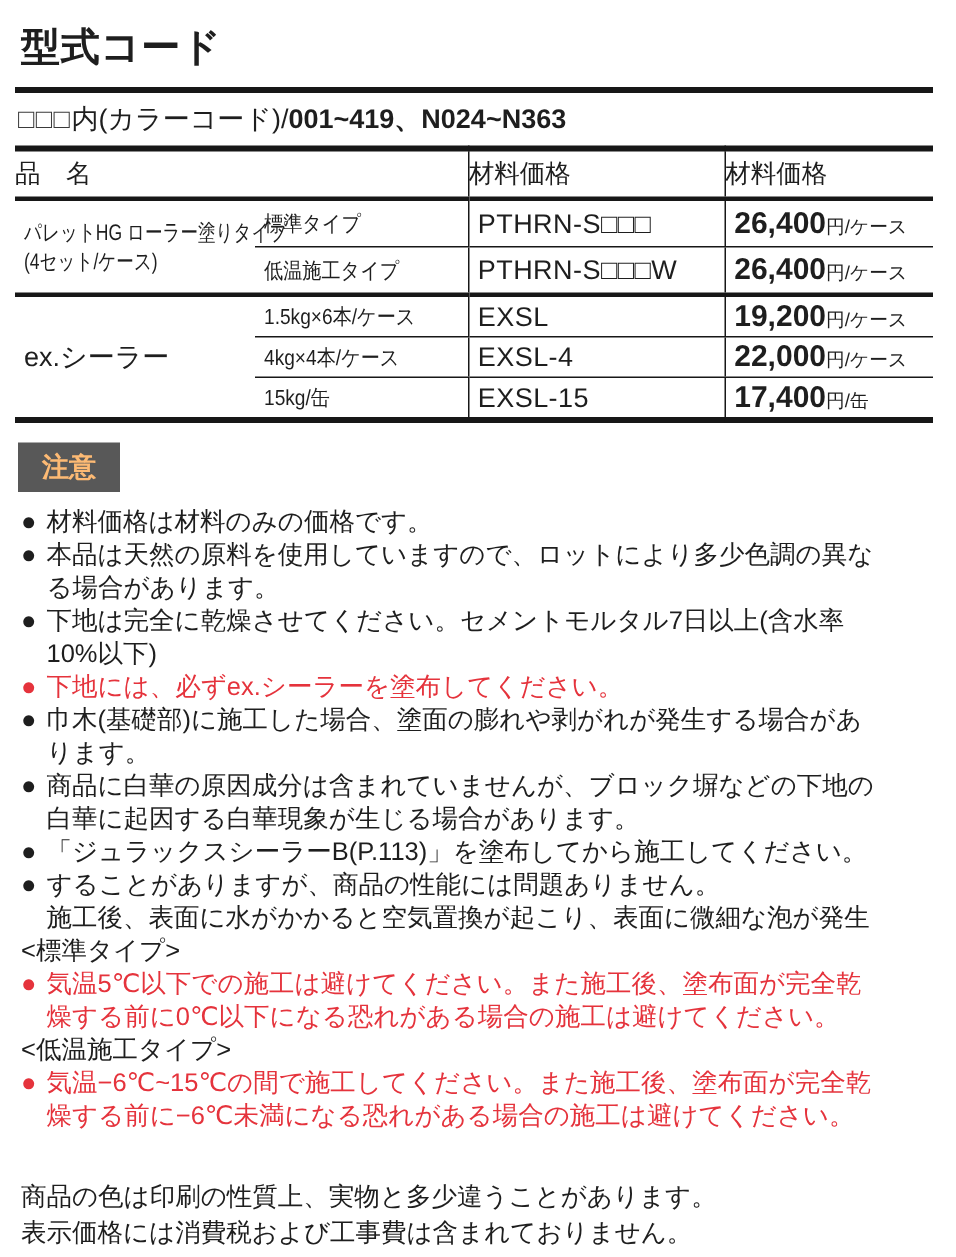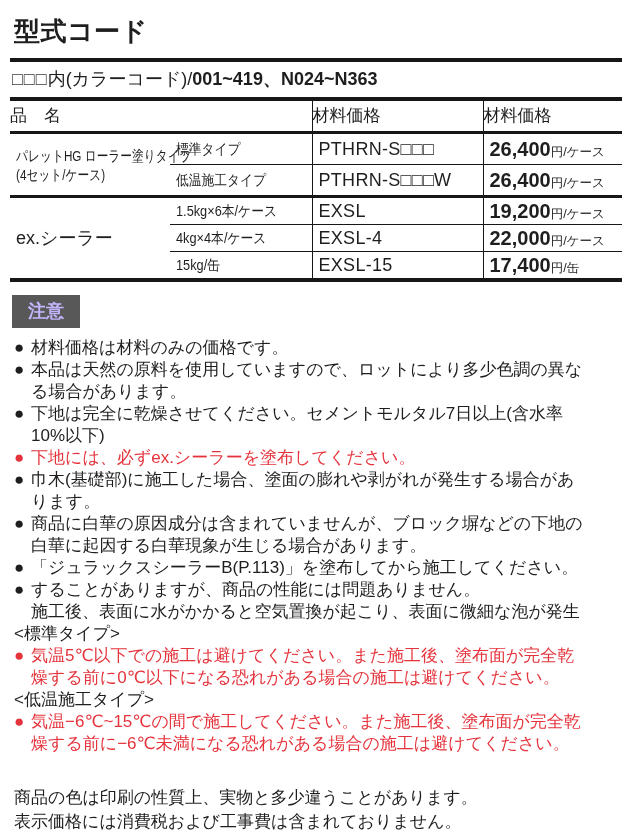--- a/index.html
+++ b/index.html
@@ -42,21 +42,21 @@
   .cond {
     display:inline-block; font-size:14.5px; white-space:nowrap;
     transform:scaleX(0.88); transform-origin:0 50%;
   }
   .code { font-weight:normal; font-size:18px; letter-spacing:0.3px; white-space:nowrap; }
   .pnum { font-weight:bold; font-size:20px; }
   .punit { font-size:12.5px; }
   .price-cell { white-space:nowrap; }
 
   .badge {
-    display:inline-block; background:#585858; color:#c4b5fd;
+    display:inline-block; background:#585858; color:#fdba74;
     font-weight:bold; font-size:18px; padding:4px 16px 5px; margin:13px 0 9px -2px;
   }
 
   .notes { font-size:17px; line-height:22px; }
   .note { display:flex; }
   .note .bt { flex:0 0 17px; width:17px; }
   .note .nlines { flex:1 1 auto; }
   .note .nlines div { white-space:nowrap; }
   .note.red { color:#e5333c; }
   .note.plain { display:block; }

